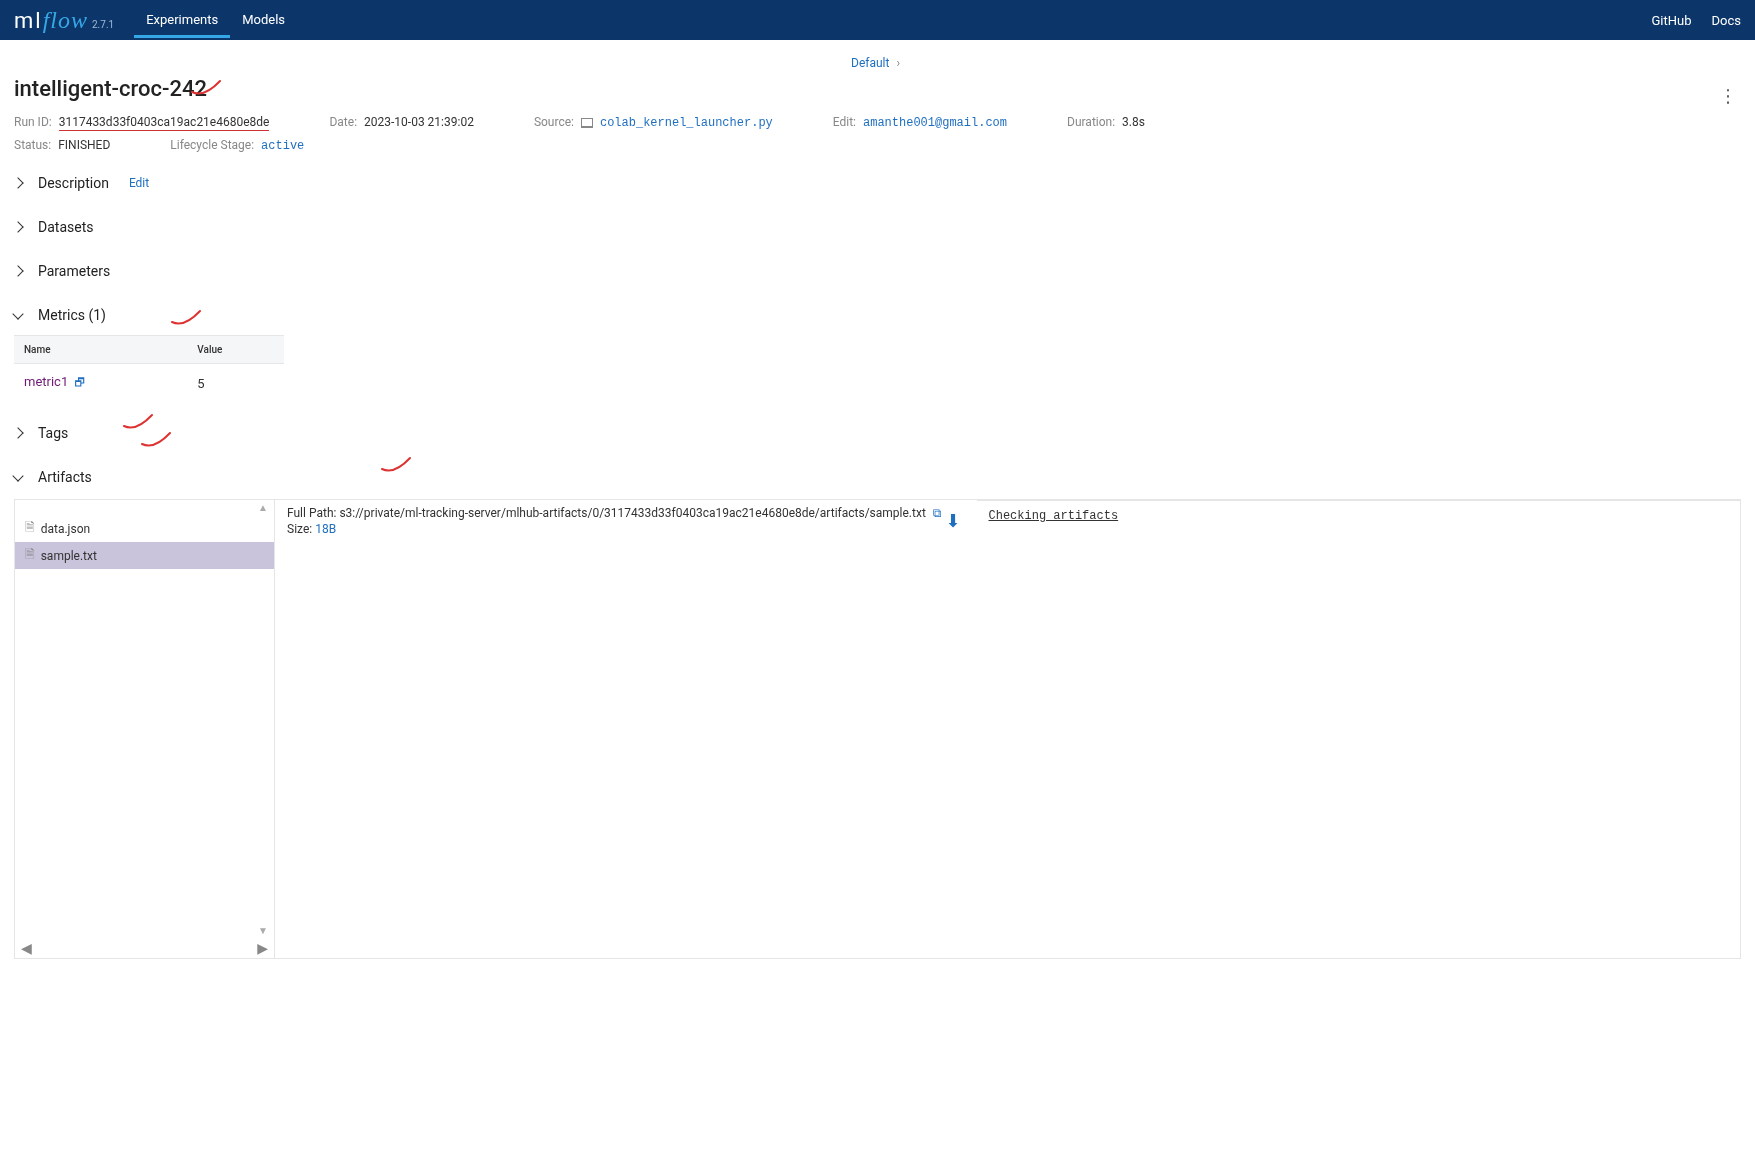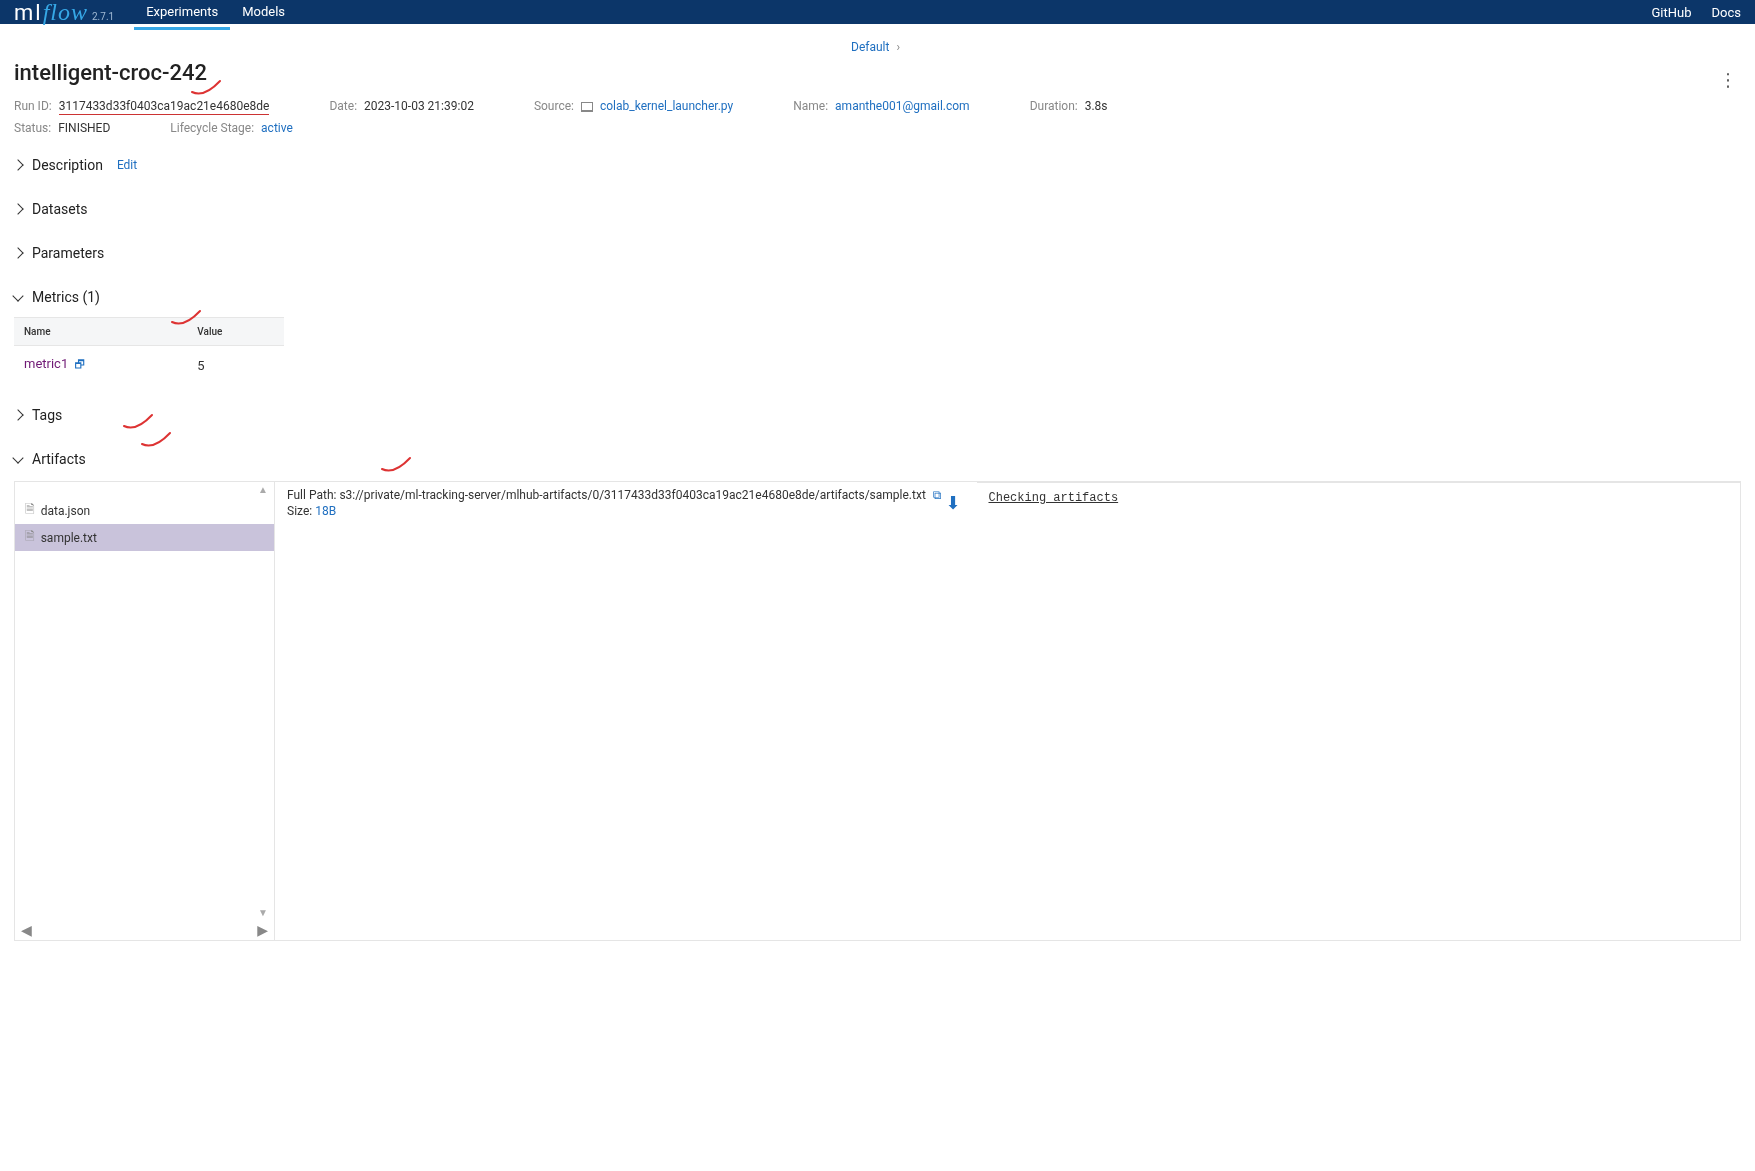--- a/index.html
+++ b/index.html
@@ -8,21 +8,21 @@
     font-size: 13px;
     color: #333;
     background: #fff;
   }
   .header {
     background: #0c3669;
     color: #fff;
     display: flex;
     align-items: center;
     padding: 0 14px;
-    height: 24px;
+    height: 40px;
   }
   .logo { display: flex; align-items: baseline; margin-right: 20px; }
   .logo-ml { font-size: 22px; font-weight: 400; color: #fff; letter-spacing: 2px; }
   .logo-flow { font-size: 24px; font-style: italic; color: #36a7e6; font-family: cursive; letter-spacing: 1px; }
   .logo-ver { font-size: 10px; color: #9fb8d3; margin-left: 4px; }
   .nav-item { color: #fff; padding: 10px 12px 8px 12px; border-bottom: 3px solid transparent; cursor: pointer; }
   .nav-item.active { border-bottom-color: #36a7e6; }
   .nav-right { margin-left: auto; display: flex; gap: 20px; }
   .nav-right a { color: #fff; text-decoration: none; }
 
@@ -30,26 +30,26 @@
   .breadcrumb { font-size: 12px; color: #1f6fc0; margin: 10px 0 6px 0; text-align: center; }
   .breadcrumb .sep { color: #888; margin: 0 4px; }
 
   .title-row { display: flex; align-items: center; justify-content: space-between; }
   .run-title { font-size: 22px; font-weight: 500; color: #222; margin-bottom: 14px; }
   .ellipsis { font-size: 18px; color: #555; padding: 4px; }
 
   .meta-row { display: flex; gap: 60px; margin-bottom: 8px; font-size: 12px; flex-wrap: wrap; }
   .meta-label { color: #888; margin-right: 4px; }
   .meta-value { color: #333; }
-  .meta-link { color: #1f6fc0; }
+  .meta-link { color: #1f6fc0; font-family: Liberation Mono, monospace; }
   .underl { border-bottom: 1.5px solid #c33; padding-bottom: 1px; }
   .src-icon { display:inline-block; width:12px; height:10px; border:1px solid #888; border-bottom-width:2px; margin-right:4px; vertical-align:middle; }
 
   .section { margin-top: 16px; }
-  .section-header { display: flex; align-items: center; gap: 10px; cursor: pointer; font-size: 14px; color: #222; padding: 6px 0; }
+  .section-header { display: flex; align-items: center; gap: 16px; cursor: pointer; font-size: 14px; color: #222; padding: 6px 0; }
   .chev { display:inline-block; width:8px; height:8px; border-right:1.6px solid #333; border-bottom:1.6px solid #333; transform: rotate(-45deg); }
   .chev.down { transform: rotate(45deg); margin-top:-3px; }
   .edit-link { font-size: 12px; color: #1f6fc0; margin-left: 4px; }
 
   .metrics-table { width: 270px; margin-top: 6px; border-collapse: collapse; }
   .metrics-table th { text-align:left; font-weight:500; font-size:10px; background:#f5f6f7; border-top:1px solid #e6e6e6; border-bottom:1px solid #e6e6e6; padding:8px 10px; }
   .metrics-table td { padding:10px 10px; font-size:13px; }
   .metrics-table .mname { color: #701a75; }
   .chart-icon { color:#1f6fc0; margin-left:3px; font-size:11px; }
 
@@ -112,21 +112,21 @@
     <div>
       <span class="meta-label">Date:</span>
       <span class="meta-value">2023-10-03 21:39:02</span>
     </div>
     <div>
       <span class="meta-label">Source:</span>
       <span class="src-icon"></span>
       <span class="meta-link">colab_kernel_launcher.py</span>
     </div>
     <div>
-      <span class="meta-label">Name:</span>
+      <span class="meta-label">Edit:</span>
       <span class="meta-link">amanthe001@gmail.com</span>
     </div>
     <div>
       <span class="meta-label">Duration:</span>
       <span class="meta-value">3.8s</span>
     </div>
   </div>
 
   <div class="meta-row">
     <div>

